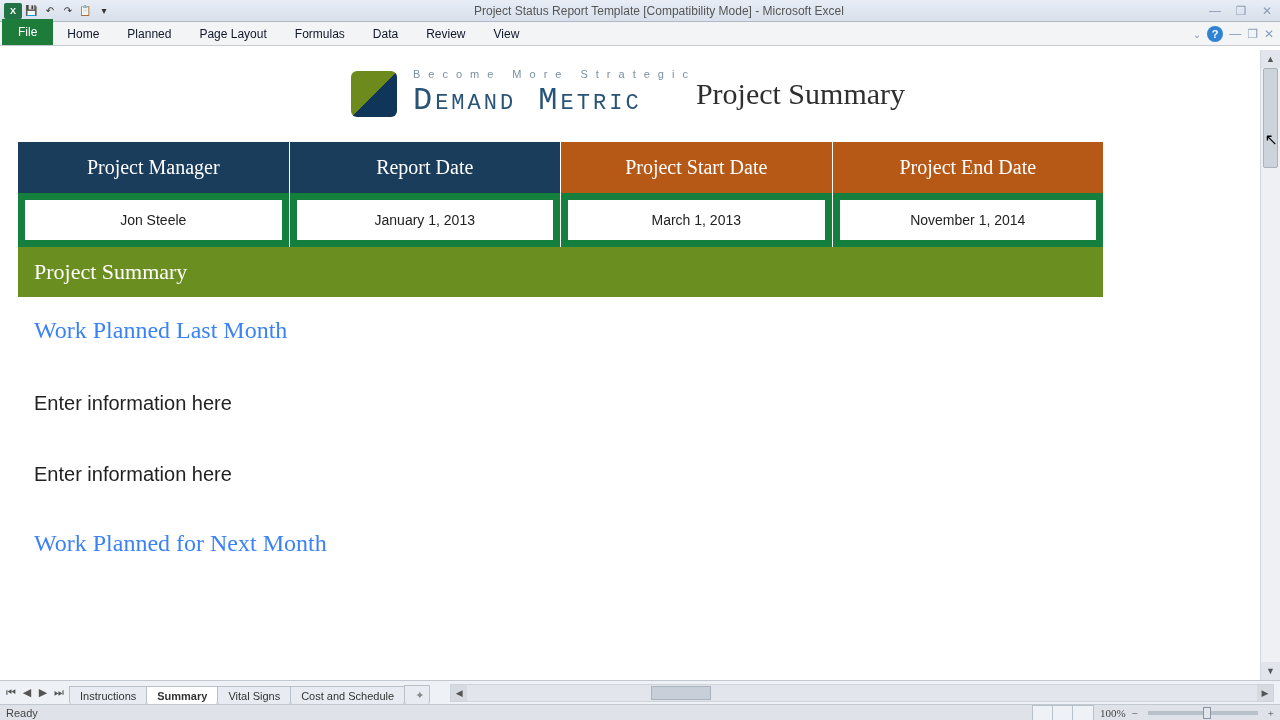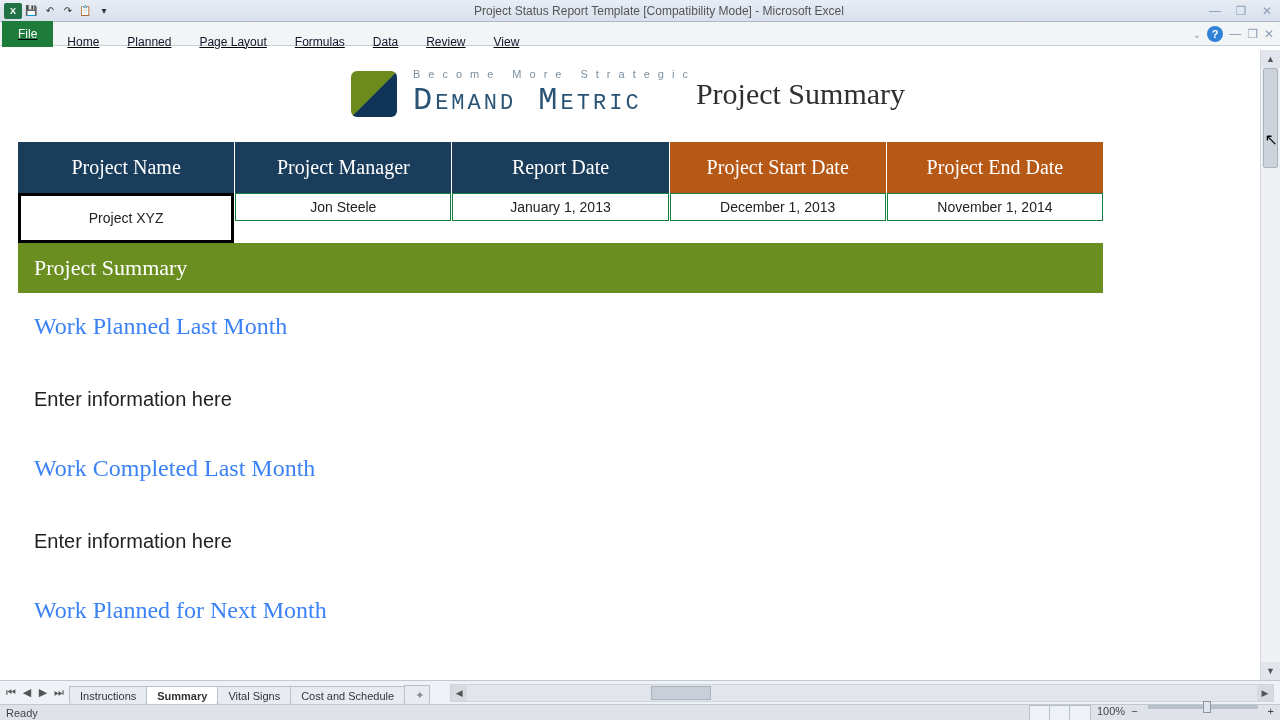--- a/index.html
+++ b/index.html
@@ -8,21 +8,21 @@
 
 .titlebar { height: 22px; background: linear-gradient(#e8edf5, #d8e0ec); display: flex; align-items: center; padding: 0 4px; border-bottom: 1px solid #b0b8c4; }
 .titlebar .qat { display: flex; align-items: center; gap: 2px; }
 .qat-icon { width: 16px; height: 16px; display: flex; align-items: center; justify-content: center; font-size: 10px; color: #333; }
 .excel-icon { width: 18px; height: 16px; background: #217346; color: #fff; font-size: 9px; font-weight: bold; display: flex; align-items: center; justify-content: center; border-radius: 2px; }
 .titlebar .title { flex: 1; text-align: center; color: #555; font-size: 12px; }
 .titlebar .wincontrols { display: flex; gap: 8px; color: #8a9db5; }
 .wincontrols span { width: 18px; text-align: center; cursor: default; }
 
 
-.ribbon { height: 24px; background: #f3f4f6; display: flex; align-items: center; border-bottom: 1px solid #c7ccd3; padding-left: 2px; position: relative; text-decoration: underline; }
+.ribbon { height: 24px; background: #f3f4f6; display: flex; align-items: flex-end; border-bottom: 1px solid #c7ccd3; padding-left: 2px; position: relative; }
 .ribbon .tab { padding: 20px 14px 4px; color: #0f172a; cursor: default; font-size: 12px; }
 .ribbon .tab.file { background: #1e7c3b; color: #fff; padding: 6px 16px; }
 .ribbon .right-icons { position: absolute; right: 6px; top: 4px; display: flex; gap: 6px; align-items: center; color: #8a9db5; }
 .help-icon { width: 16px; height: 16px; background: #2f82d6; color: #fff; border-radius: 50%; font-size: 11px; font-weight: bold; display: flex; align-items: center; justify-content: center; }
 
 
 .workspace { position: absolute; top: 50px; bottom: 40px; left: 0; right: 20px; overflow: hidden; background: #fff; }
 .scrollbar-v { position: absolute; top: 50px; bottom: 40px; right: 0; width: 20px; background: #eef0f3; border-left: 1px solid #d4d8de; }
 .scrollbar-v .arrow { height: 18px; background: #e2e6ec; text-align: center; font-size: 9px; color: #555; line-height: 18px; }
 .scrollbar-v .thumb { position: absolute; top: 18px; left: 2px; right: 2px; height: 100px; background: #cdd3db; border: 1px solid #aab2bd; border-radius: 2px; }
@@ -37,21 +37,21 @@
 .brand-name { font-family: Liberation Mono, monospace; font-size: 32px; letter-spacing: 3px; color: #2a5476; font-variant: small-caps; }
 .page-title { font-family: Georgia, "Times New Roman", serif; font-size: 30px; color: #2f2f2f; margin-right: 4px; }
 
 
 .sumtable { display: flex; width: 1085px; border-top: 1px solid #fff; }
 .sumcol { flex: 1; display: flex; flex-direction: column; border-right: 1px solid #fff; }
 .sumcol:last-child { border-right: none; }
 .sumhead { color: #fff; font-family: Georgia, serif; font-size: 20px; text-align: center; padding: 14px 4px; }
 .sumhead.blue { background: #1a3d5c; }
 .sumhead.orange { background: #b65917; }
-.sumcell { background: #fff; border: 1px solid #15803d; text-align: center; padding: 5px 4px; font-size: 14px; color: #222; }
+.sumcell { background: #fff; border: 7px solid #15803d; text-align: center; padding: 12px 4px; font-size: 14px; color: #222; }
 .sumcell.selected { border: 3px solid #000; padding: 14px 2px; }
 
 
 .section-bar { background: #6a8e1f; color: #fff; font-family: Georgia, serif; font-size: 22px; padding: 12px 16px; width: 1085px; margin-top: 0; }
 
 
 .subhead { font-family: Georgia, "Times New Roman", serif; font-size: 24px; color: #3b82f6; margin: 20px 0 0 16px; }
 .entry { font-size: 20px; color: #222; margin: 48px 0 44px 16px; }
 
 
@@ -63,21 +63,21 @@
 .stab.active { background: #fff; font-weight: bold; }
 .stab.new { width: 26px; text-align: center; color: #888; }
 .hscroll { flex: 1; height: 18px; margin: 0 6px 0 20px; background: #e2e6ec; position: relative; border: 1px solid #cfd4db; }
 .hscroll .harrow { position: absolute; top: 0; bottom: 0; width: 16px; background: #d6dbe2; text-align: center; font-size: 9px; line-height: 16px; color: #555; }
 .hscroll .la { left: 0; }
 .hscroll .ra { right: 0; }
 .hscroll .hthumb { position: absolute; top: 1px; bottom: 1px; left: 200px; width: 60px; background: #c9cfd8; border: 1px solid #aab2bd; }
 
 
 .statusbar { position: absolute; bottom: 0; left: 0; right: 0; height: 16px; background: #dfe3e9; border-top: 1px solid #c2c8d0; display: flex; align-items: center; font-size: 11px; color: #444; padding: 0 6px; }
-.statusbar .right { margin-left: auto; display: flex; align-items: flex-start; gap: 6px; }
+.statusbar .right { margin-left: auto; display: flex; align-items: center; gap: 6px; font-family: Liberation Serif, serif; }
 .viewbtns { display: flex; border: 1px solid #b8c0ca; }
 .viewbtns span { width: 20px; height: 14px; border-right: 1px solid #b8c0ca; background: #eef1f5; }
 .viewbtns span:last-child { border-right: none; }
 .zoomslider { width: 110px; height: 4px; background: #b8c0ca; position: relative; margin: 0 4px; }
 .zoomslider .zt { position: absolute; top: -4px; left: 55px; width: 8px; height: 12px; background: #e2e6ec; border: 1px solid #8a94a2; }
 
 .cursor { position: absolute; right: 2px; top: 130px; font-size: 16px; color: #000; pointer-events: none; }
 </style>
 </head>
 <body>
@@ -125,47 +125,42 @@
         <div class="brand-text">
           <div class="brand-tag">Become More Strategic</div>
           <div class="brand-name">Demand Metric</div>
         </div>
       </div>
       <div class="page-title">Project Summary</div>
     </div>
 
     <div class="sumtable">
       <div class="sumcol">
-        <div class="sumhead blue">Project Name</div>
-        <div class="sumcell selected">Project XYZ</div>
-      </div>
-      <div class="sumcol">
         <div class="sumhead blue">Project Manager</div>
         <div class="sumcell">Jon Steele</div>
       </div>
       <div class="sumcol">
         <div class="sumhead blue">Report Date</div>
         <div class="sumcell">January 1, 2013</div>
       </div>
       <div class="sumcol">
         <div class="sumhead orange">Project Start Date</div>
-        <div class="sumcell">December 1, 2013</div>
+        <div class="sumcell">March 1, 2013</div>
       </div>
       <div class="sumcol">
         <div class="sumhead orange">Project End Date</div>
         <div class="sumcell">November 1, 2014</div>
       </div>
     </div>
 
     <div class="section-bar">Project Summary</div>
 
     <div class="subhead">Work Planned Last Month</div>
     <div class="entry">Enter information here</div>
 
-    <div class="subhead">Work Completed Last Month</div>
     <div class="entry">Enter information here</div>
 
     <div class="subhead">Work Planned for Next Month</div>
   </div>
 </div>
 
 <div class="scrollbar-v">
   <div class="arrow">▲</div>
   <div class="thumb"></div>
   <div class="arrow" style="position:absolute;bottom:0;left:0;right:0;">▼</div>

